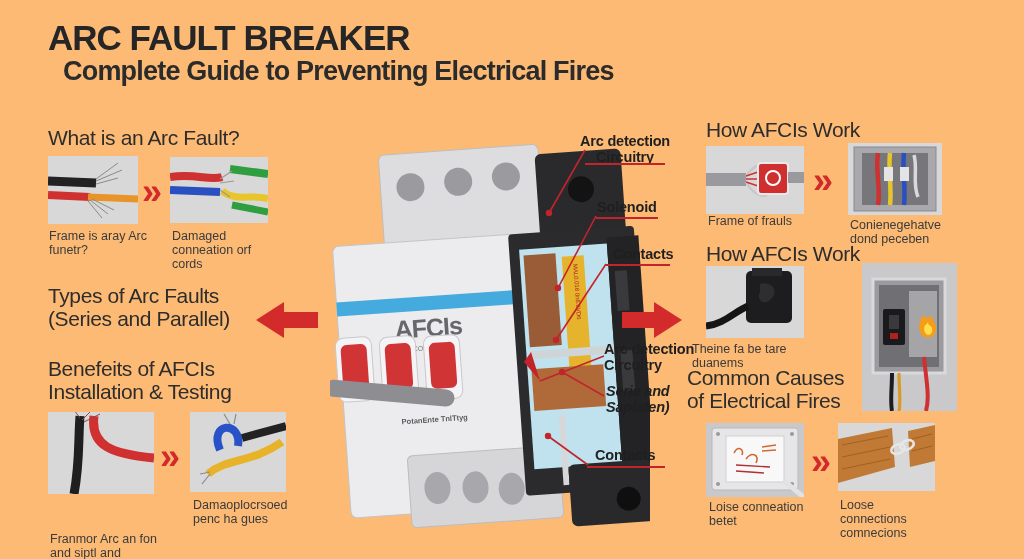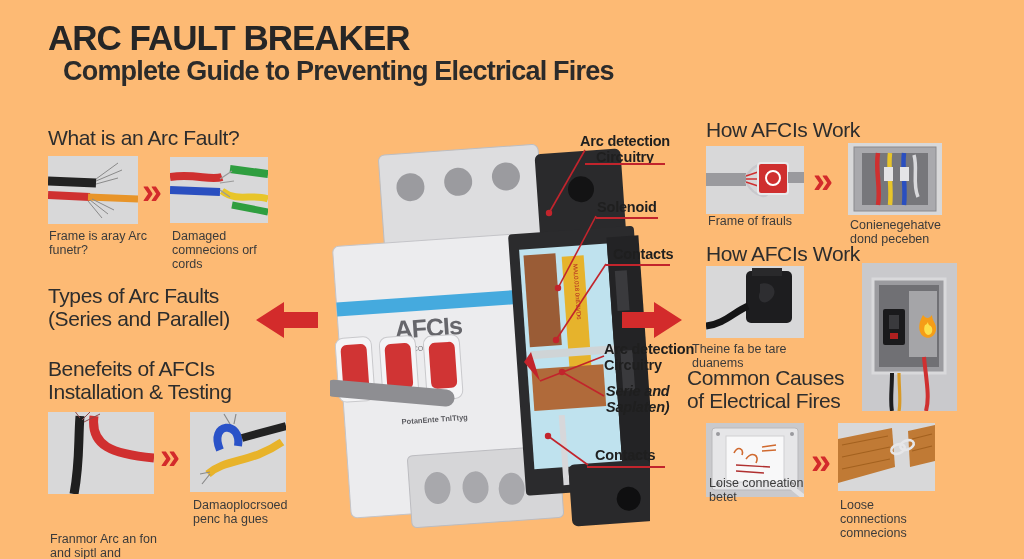--- a/index.html
+++ b/index.html
@@ -40,21 +40,21 @@
     <svg width="98" height="66" viewBox="0 0 98 66">
       <path d="M0,20 C25,16 40,24 52,20" stroke="#cf3030" stroke-width="8" fill="none"></path>
       <path d="M0,33 L50,35" stroke="#2a4fc0" stroke-width="8" fill="none"></path>
       <path d="M60,12 L98,17" stroke="#2f9e3f" stroke-width="8" fill="none"></path>
       <path d="M52,34 C68,46 82,36 98,42" stroke="#e8c52a" stroke-width="7" fill="none"></path>
       <path d="M62,48 L98,55" stroke="#2f9e3f" stroke-width="7" fill="none"></path>
       <path d="M50,22 L62,14 M50,26 L64,24 M50,33 L60,40" stroke="#9a9a9a" stroke-width="1.2" fill="none"></path>
     </svg>
   </div>
   <div class="abs cap" style="left:49px;top:229px;width:100px;">Frame is aray Arc funetr?</div>
-  <div class="abs cap" style="left:172px;top:229px;width:90px;">Damaged comnecions orf cords</div>
+  <div class="abs cap" style="left:172px;top:229px;width:90px;">Damaged conneation orf cords</div>
 
   <div class="abs h-sec" style="left:48px;top:284px;width:200px;">Types of Arc Faults (Series and Parallel)</div>
   <div class="abs h-sec" style="left:48px;top:357px;width:200px;">Benefeits of AFCIs Installation &amp; Testing</div>
 
   <div class="abs img-box" style="left:48px;top:412px;width:106px;height:82px;">
     <svg width="106" height="82" viewBox="0 0 106 82">
       <path d="M32,4 C30,30 32,50 26,82" stroke="#1f1f1f" stroke-width="9" fill="none"></path>
       <path d="M46,4 C42,34 64,42 106,46" stroke="#d03030" stroke-width="9" fill="none"></path>
       <path d="M34,8 L44,-2 M36,10 L52,2 M32,6 L26,-2" stroke="#8a4a4a" stroke-width="1" fill="none"></path>
     </svg>
@@ -238,16 +238,16 @@
   <div class="abs img-box" style="left:838px;top:423px;width:97px;height:68px;">
     <svg width="97" height="68" viewBox="0 0 97 68">
       <polygon points="0,16 54,5 57,44 0,60" fill="#c07a35"></polygon>
       <path d="M4,22 L50,13 M4,34 L52,24 M4,46 L52,36" stroke="#a3611f" stroke-width="1.2"></path>
       <polygon points="70,8 97,2 97,38 72,44" fill="#c07a35"></polygon>
       <path d="M74,16 L94,11 M74,28 L94,23" stroke="#a3611f" stroke-width="1.2"></path>
       <ellipse cx="60" cy="26" rx="7" ry="4.5" transform="rotate(-20 60 26)" fill="none" stroke="#e6e6e8" stroke-width="2.6"></ellipse>
       <ellipse cx="69" cy="22" rx="7" ry="4.5" transform="rotate(-20 69 22)" fill="none" stroke="#e6e6e8" stroke-width="2.6"></ellipse>
     </svg>
   </div>
-  <div class="abs cap" style="left:709px;top:476px;width:96px;">Loise conneation betet</div>
+  <div class="abs cap" style="left:709px;top:500px;width:96px;">Loise conneation betet</div>
   <div class="abs cap" style="left:840px;top:498px;width:100px;">Loose connections comnecions</div>
 
 </div>
 
 </body></html>

